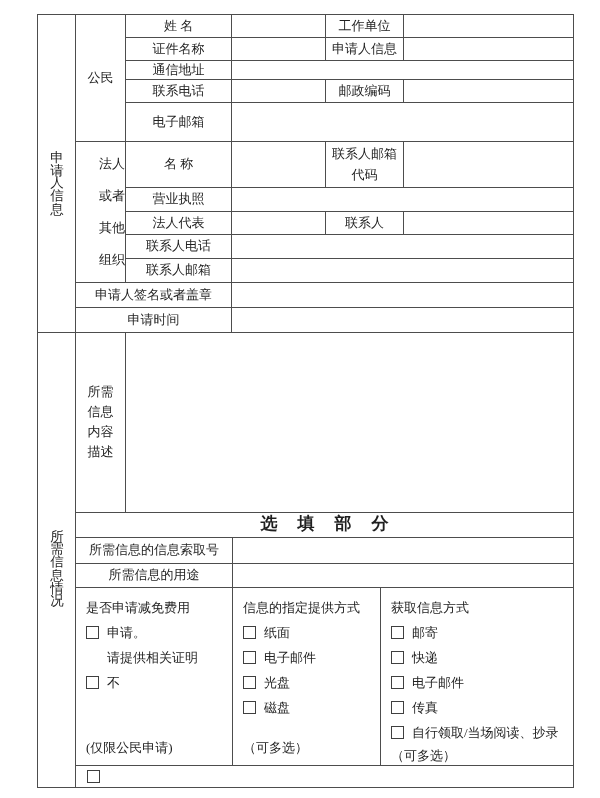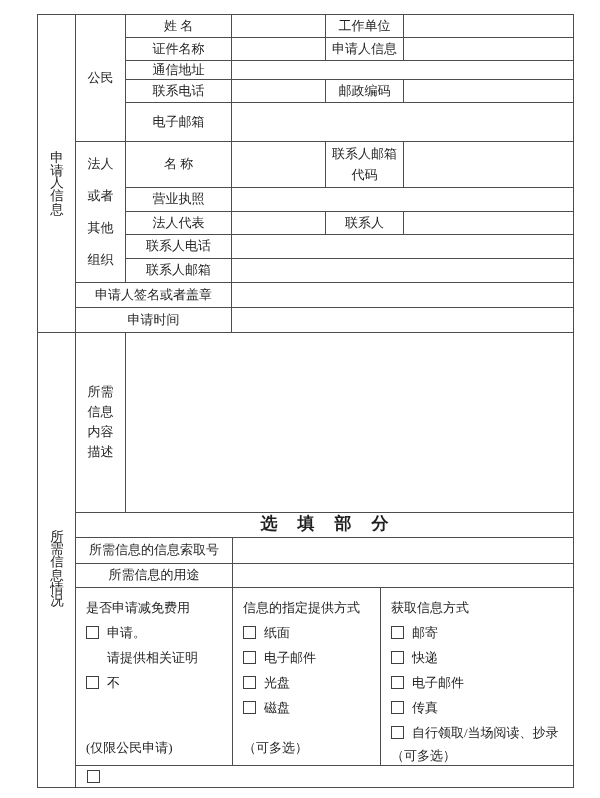--- a/index.html
+++ b/index.html
@@ -6,21 +6,21 @@
   .page{position:relative;width:600px;height:798px;background:#ffffff;
         font-family:"Liberation Serif","DejaVu Serif",serif;color:#1f1f1f;}
   .formwrap{position:absolute;left:37px;top:14px;}
   table{border-collapse:collapse;table-layout:fixed;width:536px;}
   table.bottom{margin-top:-1px;}
   td{border:1px solid #4d4d4d;padding:0;font-size:13px;text-align:center;
      vertical-align:middle;overflow:hidden;line-height:1.35;}
   .vtitle{writing-mode:vertical-lr;text-orientation:upright;letter-spacing:13px;
           display:inline-block;font-size:13.5px;}
   .stack div{line-height:21px;}
-  .stack-wide div{line-height:32px;}
+  .stack-wide div{line-height:32px;text-align:right;}
   .stack-desc div{line-height:20px;}
   .optional-header{font-weight:bold;letter-spacing:20px;padding-left:20px;font-size:17px;}
   .optcell{vertical-align:top;text-align:center;}
   .optcol{display:flex;flex-direction:column;align-items:flex-start;
           padding:7px 6px 6px 10px;height:164px;}
   .optcol .coltitle{line-height:25px;}
   .opt{line-height:25px;display:flex;align-items:center;}
   .cb{display:inline-block;width:11px;height:11px;border:1px solid #3f3f3f;
       margin-right:8px;flex:0 0 auto;background:#fff;}
   .indent-note{padding-left:21px;line-height:25px;}

